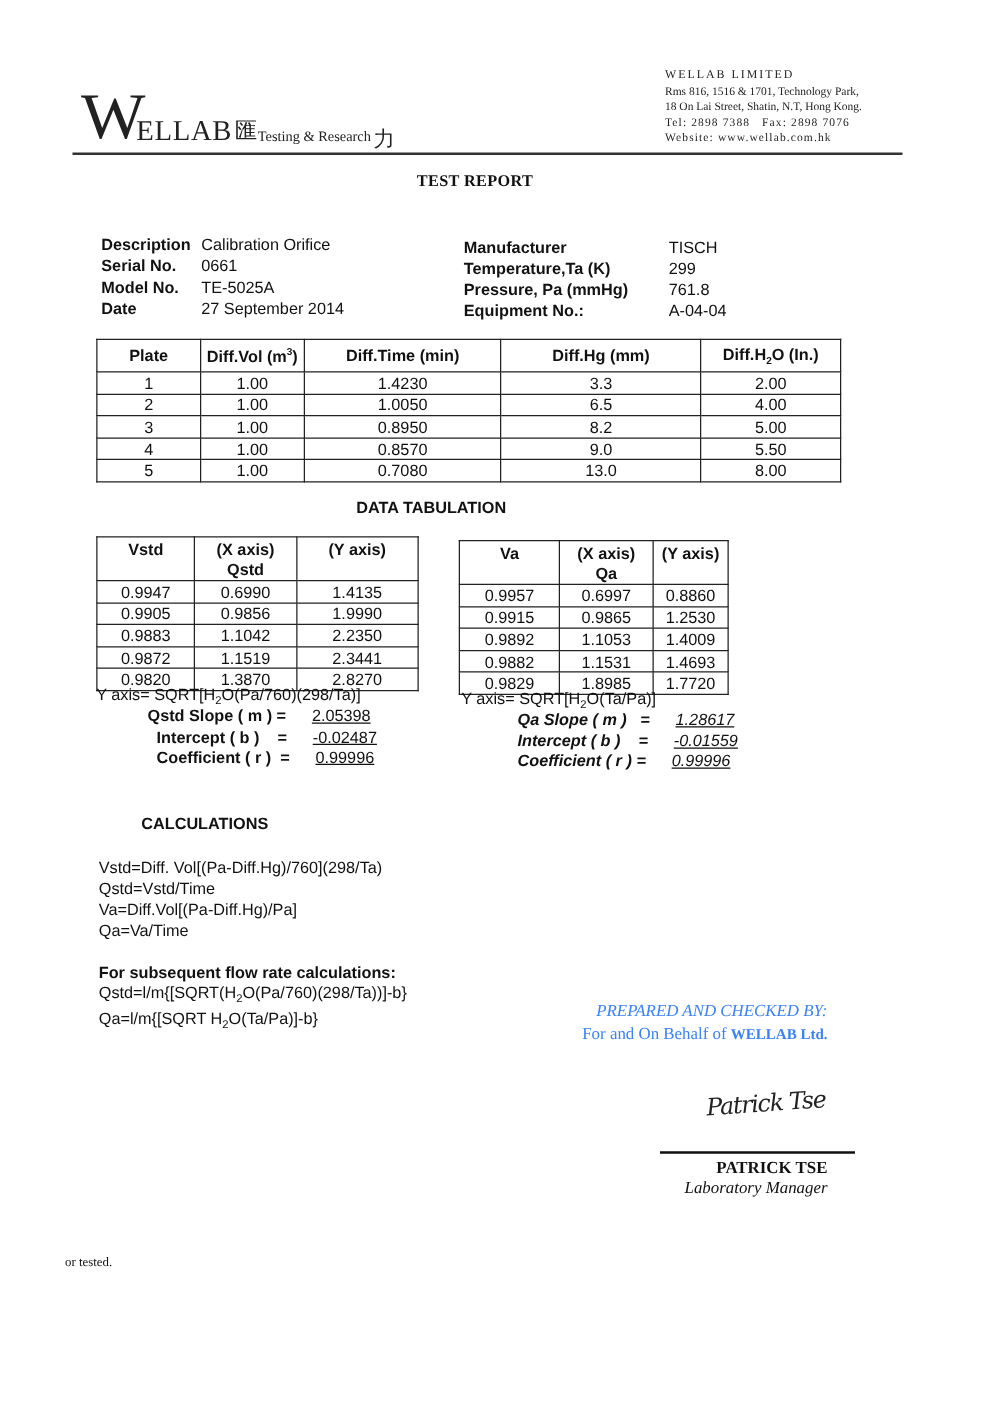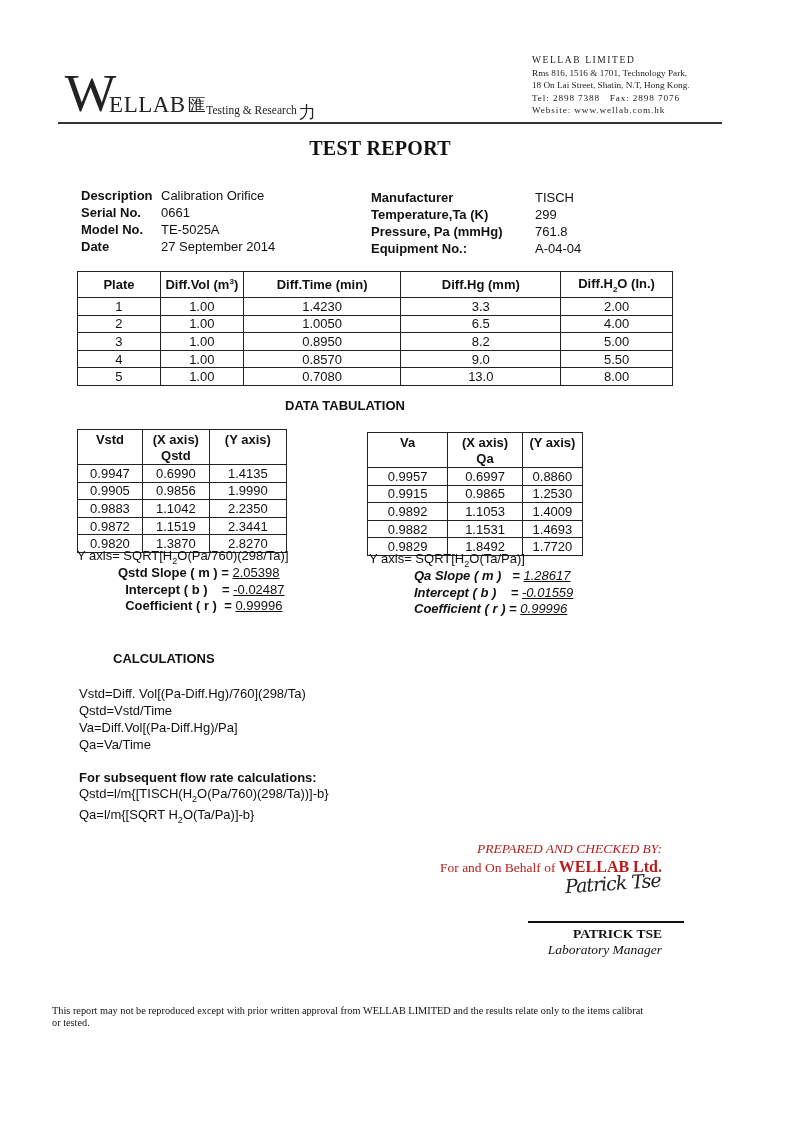--- a/index.html
+++ b/index.html
@@ -16,66 +16,66 @@
   .logo-cn1 { font-family: "DejaVu Serif", serif; font-size: 18px; margin-left: 2px; }
   .logo-sub { font-family: "Liberation Serif", serif; font-size: 11.5px; color: #222; margin-top: 2px; display: flex; align-items: flex-end; }
   .logo-cn2 { font-family: "DejaVu Serif", serif; font-size: 17px; margin-left: 2px; line-height: 16px; position: relative; top: 4px; }
 
   .company { left: 532px; top: 54px; font-family: "Liberation Serif", serif; font-size: 9.2px; line-height: 12.5px; color: #222; }
   .company .name { letter-spacing: 1.6px; font-size: 9.5px; }
   .company .mono { letter-spacing: 0.9px; }
 
   .hr { left: 58px; top: 122px; width: 664px; height: 2px; background: #333; }
 
-  .title { left: 0; width: 760px; top: 137px; text-align: center; font-family: "Liberation Serif", serif; font-weight: bold; font-size: 20px; letter-spacing: 0.3px; }
+  .title { left: 0; width: 760px; top: 137px; text-align: center; font-family: "Liberation Serif", serif; font-weight: bold; font-size: 13px; letter-spacing: 0.3px; }
 
   
   .info { font-size: 13px; line-height: 17px; }
   .info .row { display: flex; }
   .info-left { left: 81px; top: 187px; }
   .info-left .lbl { width: 80px; font-weight: bold; }
   .info-right { left: 371px; top: 189px; }
   .info-right .lbl { width: 164px; font-weight: bold; }
 
   
   table { border-collapse: collapse; position: absolute; font-size: 13px; }
   td, th { border: 1px solid #222; text-align: center; font-weight: normal; }
   th { font-weight: bold; }
 
   .t-plate { left: 77px; top: 271px; width: 596px; }
   .t-plate th { height: 26px; vertical-align: middle; }
   .t-plate td { height: 17.6px; line-height: 15px; }
 
   .section { left: 0; width: 690px; top: 398px; text-align: center; font-weight: bold; font-size: 13px; }
 
-  .t-std { left: 77px; top: 429px; width: 210px; }
+  .t-std { left: 77px; top: 429px; width: 258px; }
   .t-act { left: 367px; top: 432px; width: 216px; }
   .t-data th { height: 34px; vertical-align: top; padding-top: 2px; line-height: 16px; }
   .t-data td { height: 17.6px; line-height: 15px; }
 
   .formula { font-size: 13px; line-height: 16px; }
   .f-std { left: 77px; top: 548px; }
   .f-act { left: 369px; top: 551px; }
 
   .reg { font-size: 13px; line-height: 16.5px; font-weight: bold; }
   .reg .row { display: flex; white-space: pre; }
-  .reg .val { font-weight: normal; text-decoration: underline; }
+  .reg .val { font-weight: normal; text-decoration: underline; margin-left: 17px; }
   .reg-std { left: 118px; top: 565px; }
   .reg-act { left: 414px; top: 568px; font-style: italic; }
 
   .calc-h { left: 79px; top: 651px; font-weight: bold; font-size: 13px; margin-left: 34px; }
   .calc { left: 79px; top: 685px; font-size: 13px; line-height: 17px; }
   .sub { left: 79px; top: 770px; font-size: 13px; line-height: 16px; }
   .sub .h { font-weight: bold; }
 
   
-  .sig { left: 440px; top: 840px; width: 222px; text-align: right; font-family: "Liberation Serif", serif; color: #b91c1c; }
+  .sig { left: 440px; top: 800px; width: 222px; text-align: right; font-family: "Liberation Serif", serif; color: #3b82f6; }
   .sig .prep { font-style: italic; font-size: 13.5px; line-height: 18px; }
   .sig .behalf { font-size: 13.5px; line-height: 18px; }
-  .sig .behalf b { font-size: 16px; }
+  .sig .behalf b { font-size: 12px; }
   .sig-scribble { left: 565px; top: 872px; font-family: "DejaVu Serif", serif; font-style: italic; font-size: 19px; color: #222; transform: rotate(-4deg); letter-spacing: -1px; }
   .sig-line { left: 528px; top: 921px; width: 156px; height: 1.5px; background: #111; }
   .sig-name { left: 440px; top: 926px; width: 222px; text-align: right; font-family: "Liberation Serif", serif; font-weight: bold; font-size: 13.5px; }
   .sig-role { left: 440px; top: 942px; width: 222px; text-align: right; font-family: Liberation Serif, serif; font-style: italic; font-size: 13.5px; }
 
   .footer { left: 52px; top: 1005px; width: 700px; font-family: "Liberation Serif", serif; font-size: 10.3px; line-height: 12px; white-space: nowrap; color: #111; }
 </style>
 </head>
 <body>
 
@@ -272,21 +272,21 @@
         <td>1.1053</td>
         <td>1.4009</td>
       </tr>
   <tr>
         <td>0.9882</td>
         <td>1.1531</td>
         <td>1.4693</td>
       </tr>
   <tr>
         <td>0.9829</td>
-        <td>1.8492</td>
+        <td>1.8985</td>
         <td>1.7720</td>
       </tr>
 </tbody>
   </table>
 
 <div class="abs formula f-std"><span>Y axis= SQRT[H</span><sub style="font-size:9px">2</sub><span>O(Pa/760)(298/Ta)]</span></div>
 
 <div class="abs reg reg-std">
   <div class="row"><span>Qstd Slope ( m ) = </span><span class="val">2.05398</span></div>
   <div class="row"><span>  Intercept ( b )    = </span><span class="val">-0.02487</span></div>
@@ -304,29 +304,28 @@
 <div class="abs calc-h">CALCULATIONS</div>
 <div class="abs calc">
   <div>Vstd=Diff. Vol[(Pa-Diff.Hg)/760](298/Ta)</div>
   <div>Qstd=Vstd/Time</div>
   <div>Va=Diff.Vol[(Pa-Diff.Hg)/Pa]</div>
   <div>Qa=Va/Time</div>
 </div>
 
 <div class="abs sub">
   <div class="h">For subsequent flow rate calculations:</div>
-  <div><span>Qstd=l/m{[TISCH(H</span><sub style="font-size:9px">2</sub><span>O(Pa/760)(298/Ta))]-b}</span></div>
+  <div><span>Qstd=l/m{[SQRT(H</span><sub style="font-size:9px">2</sub><span>O(Pa/760)(298/Ta))]-b}</span></div>
   <div><span>Qa=l/m{[SQRT H</span><sub style="font-size:9px">2</sub><span>O(Ta/Pa)]-b}</span></div>
 </div>
 
 <div class="abs sig">
   <div class="prep">PREPARED AND CHECKED BY:</div>
   <div class="behalf"><span>For and On Behalf of </span><b>WELLAB Ltd.</b></div>
 </div>
 <div class="abs sig-scribble">Patrick Tse</div>
 <div class="abs sig-line"></div>
 <div class="abs sig-name">PATRICK TSE</div>
 <div class="abs sig-role">Laboratory Manager</div>
 
 <div class="abs footer">
-  <div>This report may not be reproduced except with prior written approval from WELLAB LIMITED and the results relate only to the items calibrat</div>
   <div>or tested.</div>
 </div>
 
 </body></html>

